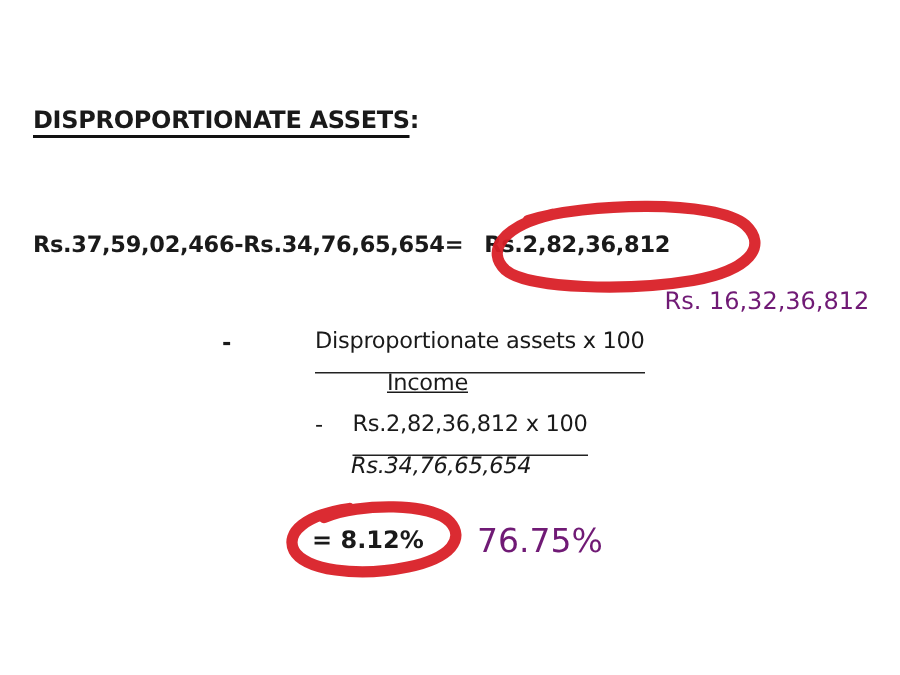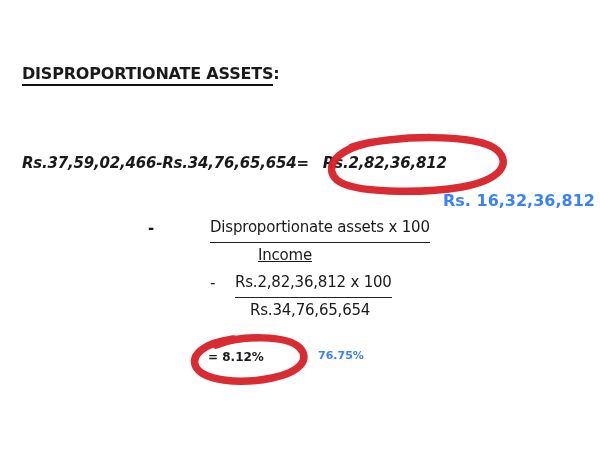--- a/index.html
+++ b/index.html
@@ -12,47 +12,47 @@
     width: 600px;
     height: 450px;
     background: #ffffff;
     overflow: hidden;
     font-family: "DejaVu Sans", "Liberation Sans", sans-serif;
     color: #1a1a1a;
   }
   .abs { position: absolute; white-space: nowrap; }
 
   .heading {
-    left: 22px; top: 64px;
+    left: 22px; top: 70px;
     font-size: 16px; font-weight: bold;
     letter-spacing: -0.2px;
   }
   .u { border-bottom: 2px solid #111; padding-bottom: 1px; }
 
   .bold-line { font-size: 15px; font-weight: bold; letter-spacing: -0.2px; }
   .reg-line  { font-size: 15px; font-weight: normal; letter-spacing: -0.2px; }
-  .u2 { border-bottom: 1.5px solid #222; padding-bottom: 6px; }
+  .u2 { border-bottom: 1.5px solid #222; padding-bottom: 12px; }
 
   .label-line  { left: 22px;  top: 127px; }
-  .expr-line   { left: 22px;  top: 154px; font-style: italic; }
+  .expr-line   { left: 22px;  top: 154px; }
   .result-part { margin-left: 14px; }
 
-  .blue { color: #3b82f6; font-weight: bold; }
+  .blue { color: #701a75; font-weight: normal; }
   .correction1 { left: 443px; top: 191px; font-size: 16px; }
 
   .pct-label   { left: 22px;  top: 219px; }
   .pct-dash    { left: 148px; top: 219px; }
   .formula-num { left: 210px; top: 218px; }
   .formula-den { left: 258px; top: 246px; text-decoration: underline; }
   .dash2       { left: 210px; top: 274px; }
   .value-num   { left: 235px; top: 273px; text-align: right; }
-  .value-den   { left: 250px; top: 301px; }
+  .value-den   { left: 234px; top: 301px; font-style: italic; }
 
-  .result2     { left: 208px; top: 350px; font-size: 12px; font-weight: bold; }
-  .correction2 { left: 318px; top: 349px; font-size: 11px; text-align: right; }
+  .result2     { left: 208px; top: 350px; font-size: 16px; font-weight: bold; }
+  .correction2 { left: 318px; top: 349px; font-size: 22px; text-align: right; }
 
   .annotations {
     position: absolute;
     left: 0; top: 0;
     width: 600px; height: 450px;
     pointer-events: none;
   }
   .annotations path {
     fill: none;
     stroke-width: 7.5;

